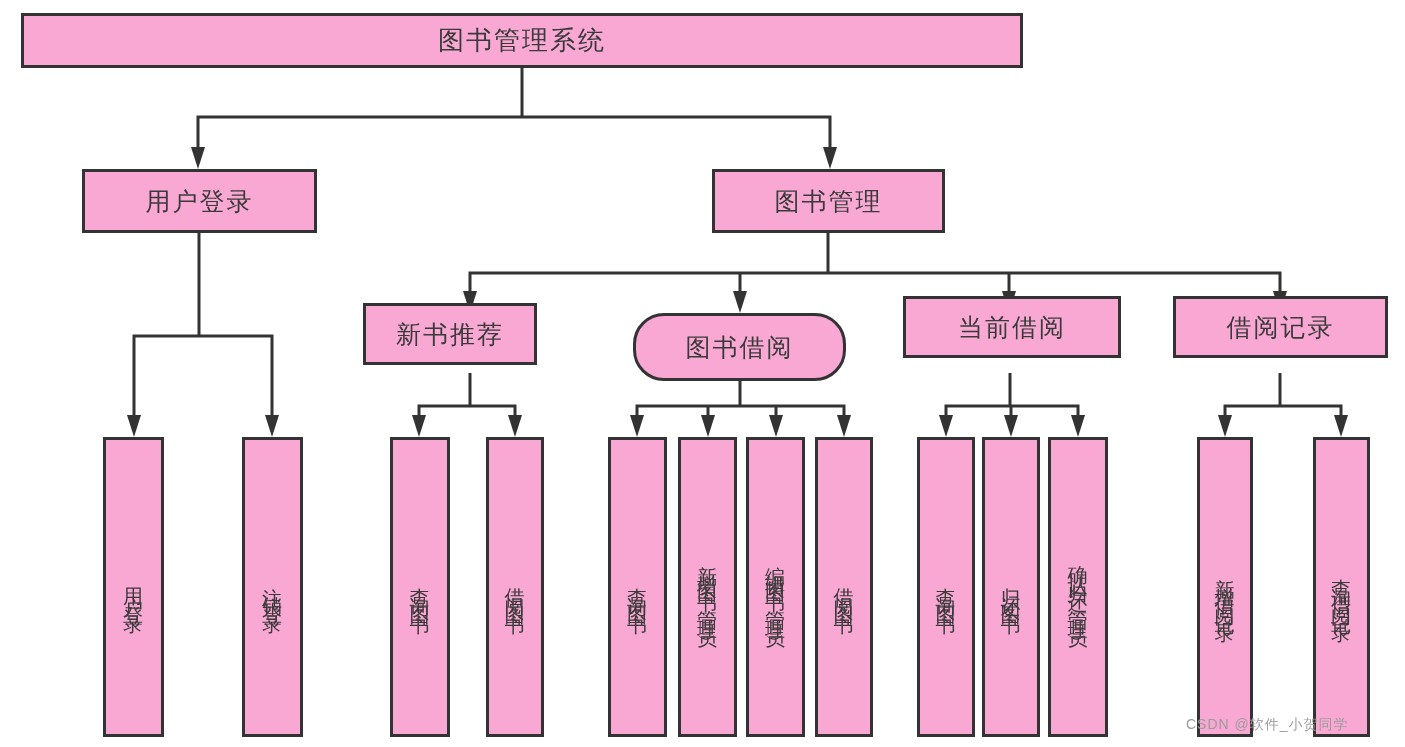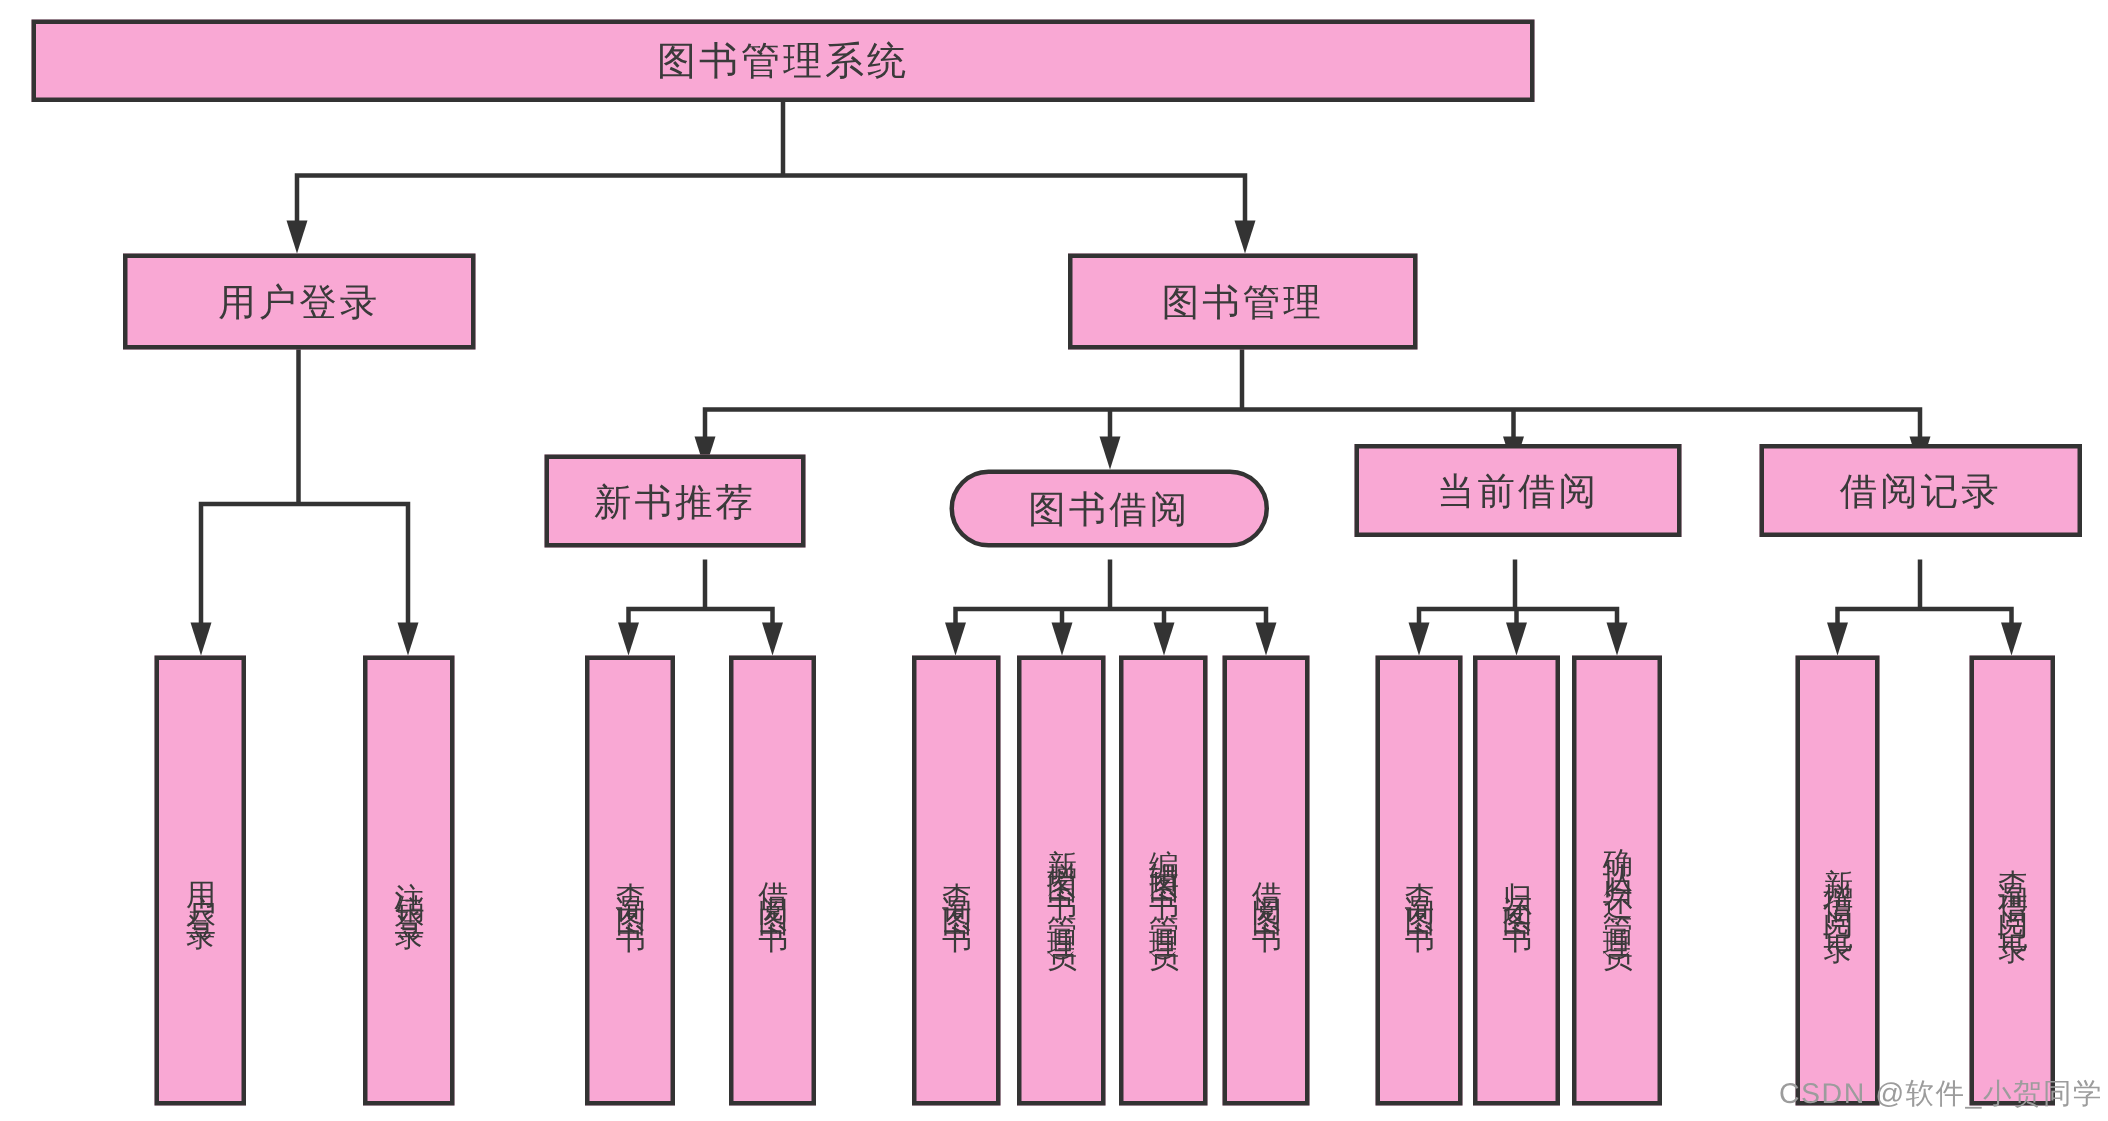--- a/index.html
+++ b/index.html
@@ -15,21 +15,21 @@
   }
   .root-label{font-size:26px;letter-spacing:2px;}
   .h-label{font-size:25px;letter-spacing:2px;}
   .leaf{
     writing-mode:vertical-rl;text-orientation:mixed;
     font-size:20px;letter-spacing:9px;line-height:1;
     padding-top:6px;
   }
   .watermark{
     position:absolute;left:1186px;top:716px;
-    font-size:19px;color:#9c9c9c;letter-spacing:1px;white-space:nowrap;
+    font-size:14px;color:#9c9c9c;letter-spacing:1px;white-space:nowrap;
     z-index:5;
   }
 </style>
 </head>
 <body>
 
 <div class="canvas">
 
   <svg class="connector-svg" viewBox="0 0 1405 747" xmlns="http://www.w3.org/2000/svg">
     <g stroke="#333333" stroke-width="3" fill="none">
@@ -89,21 +89,21 @@
       <polygon points="1334,415 1348,415 1341,437"></polygon>
     </g>
   </svg>
 
   <div class="box root-label" style="left:21px;top:13px;width:1002px;height:55px;">图书管理系统</div>
 
   <div class="box h-label" style="left:82px;top:169px;width:235px;height:64px;">用户登录</div>
   <div class="box h-label" style="left:712px;top:169px;width:233px;height:64px;">图书管理</div>
 
   <div class="box h-label" style="left:363px;top:303px;width:174px;height:62px;">新书推荐</div>
-  <div class="box h-label" style="left:633px;top:313px;width:213px;height:52px;border-radius:31px;">图书借阅</div>
+  <div class="box h-label" style="left:633px;top:313px;width:213px;height:68px;border-radius:31px;">图书借阅</div>
   <div class="box h-label" style="left:903px;top:296px;width:218px;height:62px;">当前借阅</div>
   <div class="box h-label" style="left:1173px;top:296px;width:215px;height:62px;">借阅记录</div>
 
   <div class="box leaf" style="left:103px;top:437px;width:61px;height:300px;">用户登录</div>
   <div class="box leaf" style="left:242px;top:437px;width:61px;height:300px;">注销登录</div>
 
   <div class="box leaf" style="left:390px;top:437px;width:60px;height:300px;">查询图书</div>
   <div class="box leaf" style="left:486px;top:437px;width:58px;height:300px;">借阅图书</div>
 
   <div class="box leaf" style="left:608px;top:437px;width:59px;height:300px;">查询图书</div>

